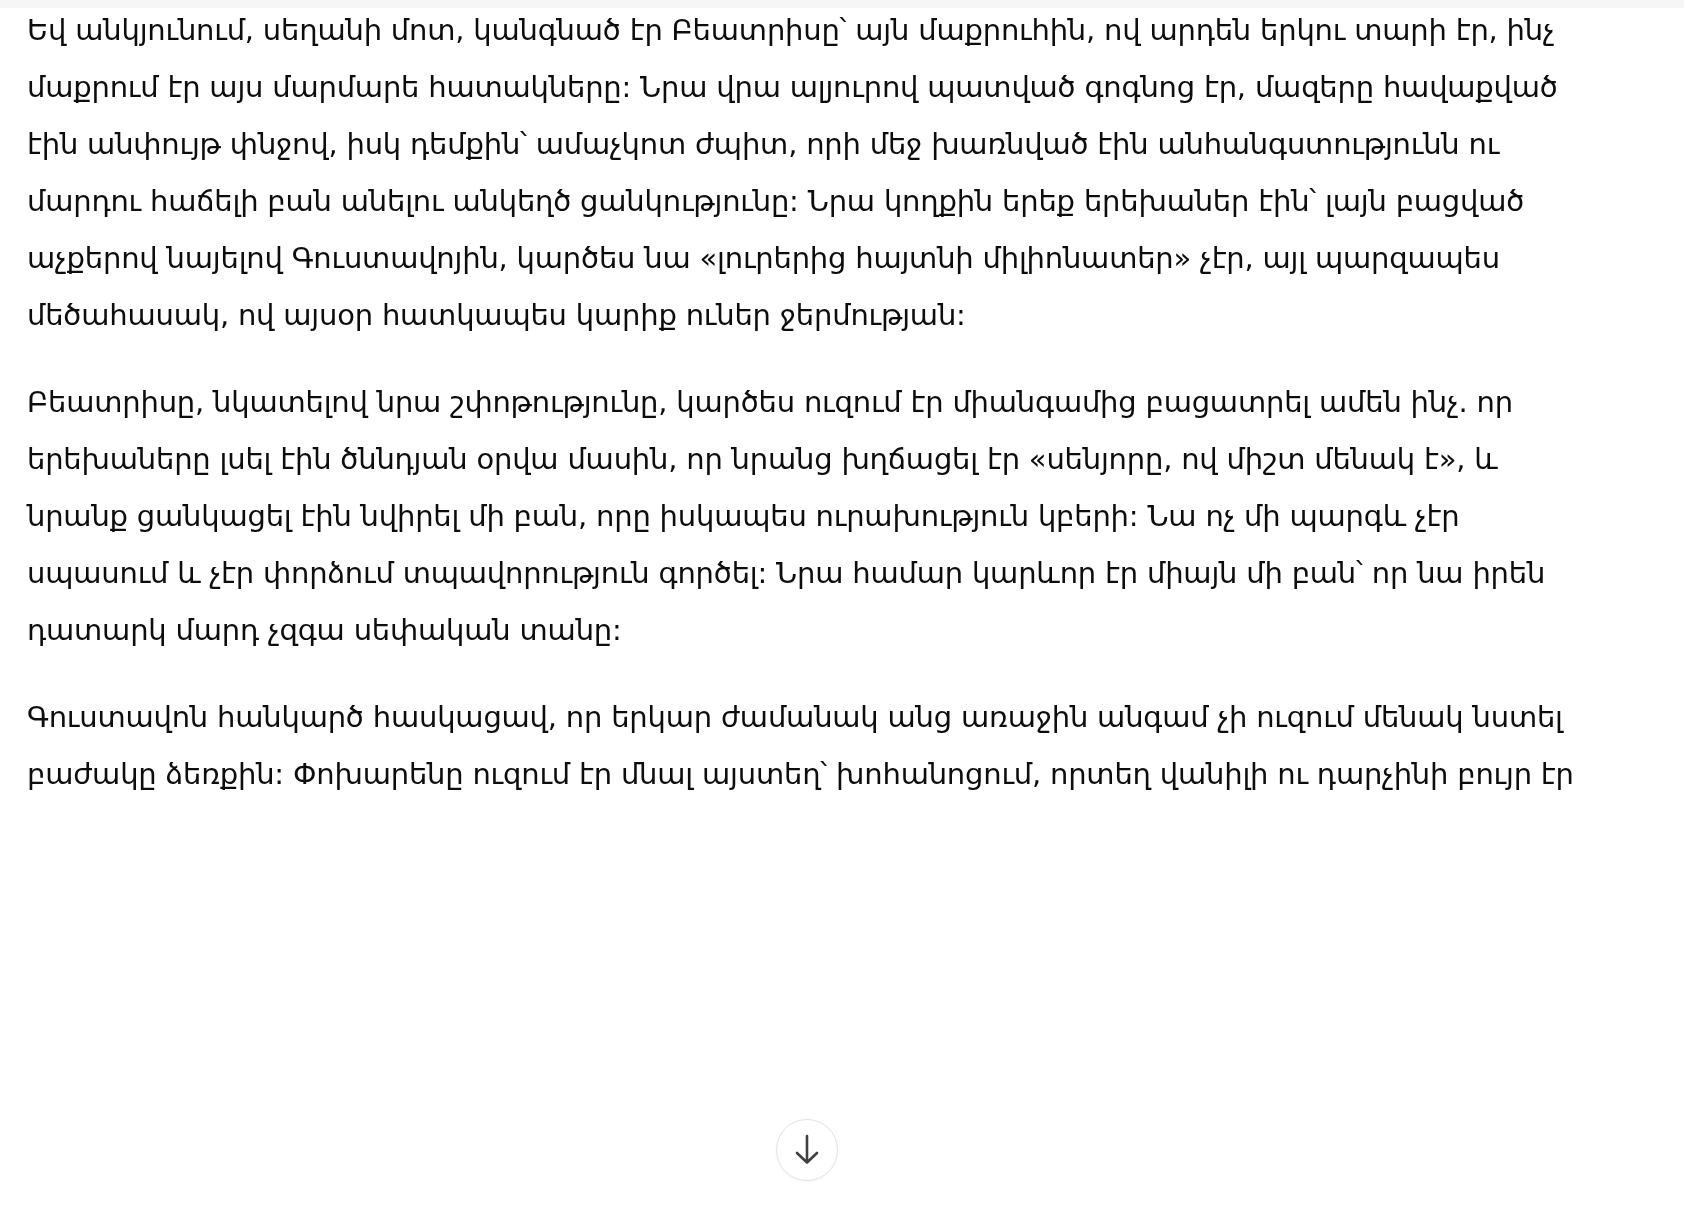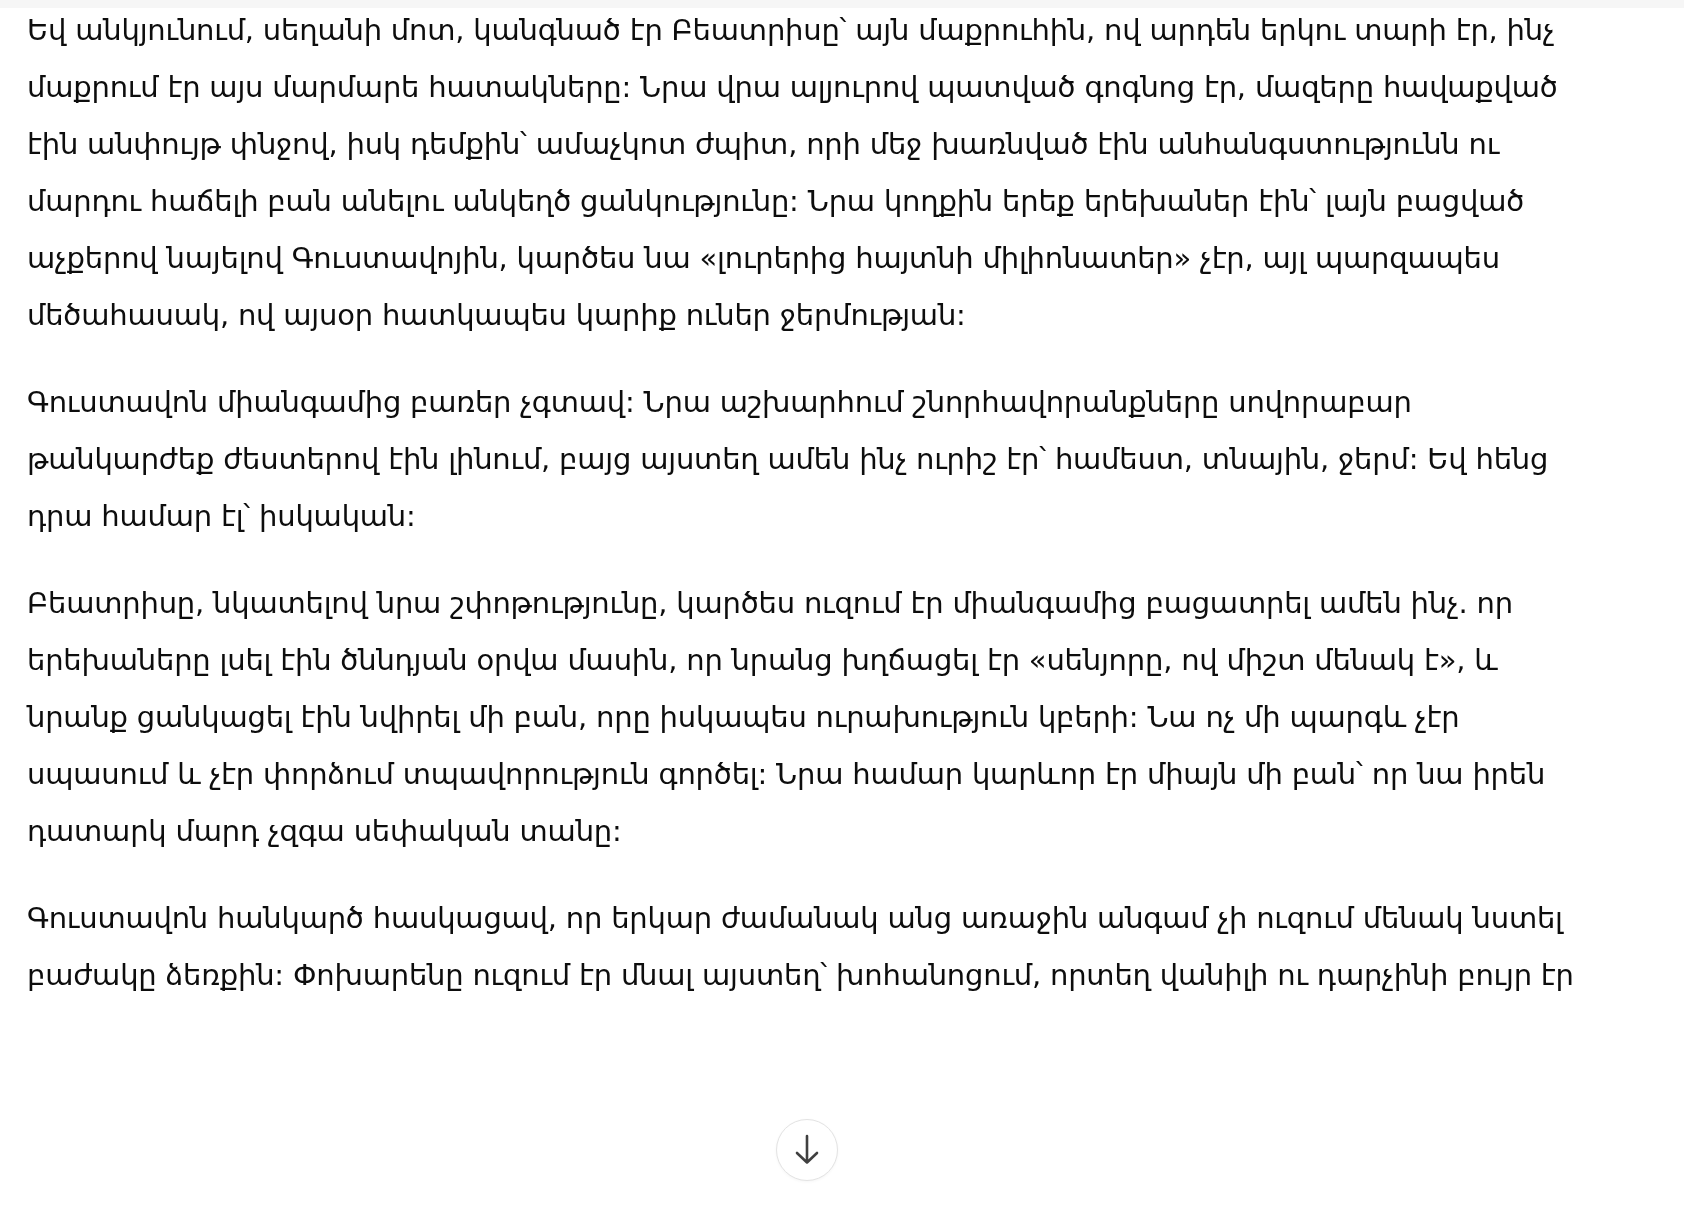--- a/index.html
+++ b/index.html
@@ -58,23 +58,20 @@
 
 <div class="top-edge"></div>
 
 <main class="message-content">
   <p class="para">Եվ անկյունում, սեղանի մոտ, կանգնած էր Բեատրիսը՝ այն մաքրուհին, ով արդեն երկու տարի էր, ինչ
 մաքրում էր այս մարմարե հատակները: Նրա վրա ալյուրով պատված գոգնոց էր, մազերը հավաքված
 էին անփույթ փնջով, իսկ դեմքին՝ ամաչկոտ ժպիտ, որի մեջ խառնված էին անհանգստությունն ու
 մարդու հաճելի բան անելու անկեղծ ցանկությունը: Նրա կողքին երեք երեխաներ էին՝ լայն բացված
 աչքերով նայելով Գուստավոյին, կարծես նա «լուրերից հայտնի միլիոնատեր» չէր, այլ պարզապես
 մեծահասակ, ով այսօր հատկապես կարիք ուներ ջերմության:</p>
-  <p class="para">Գուստավոն միանգամից բառեր չգտավ: Նրա աշխարհում շնորհավորանքները սովորաբար
-թանկարժեք ժեստերով էին լինում, բայց այստեղ ամեն ինչ ուրիշ էր՝ համեստ, տնային, ջերմ: Եվ հենց
-դրա համար էլ՝ իսկական:</p>
   <p class="para">Բեատրիսը, նկատելով նրա շփոթությունը, կարծես ուզում էր միանգամից բացատրել ամեն ինչ. որ
 երեխաները լսել էին ծննդյան օրվա մասին, որ նրանց խղճացել էր «սենյորը, ով միշտ մենակ է», և
 նրանք ցանկացել էին նվիրել մի բան, որը իսկապես ուրախություն կբերի: Նա ոչ մի պարգև չէր
 սպասում և չէր փորձում տպավորություն գործել: Նրա համար կարևոր էր միայն մի բան՝ որ նա իրեն
 դատարկ մարդ չզգա սեփական տանը:</p>
   <p class="para">Գուստավոն հանկարծ հասկացավ, որ երկար ժամանակ անց առաջին անգամ չի ուզում մենակ նստել
 բաժակը ձեռքին: Փոխարենը ուզում էր մնալ այստեղ՝ խոհանոցում, որտեղ վանիլի ու դարչինի բույր էր</p>
 </main>
 
 <button class="scroll-to-bottom">

